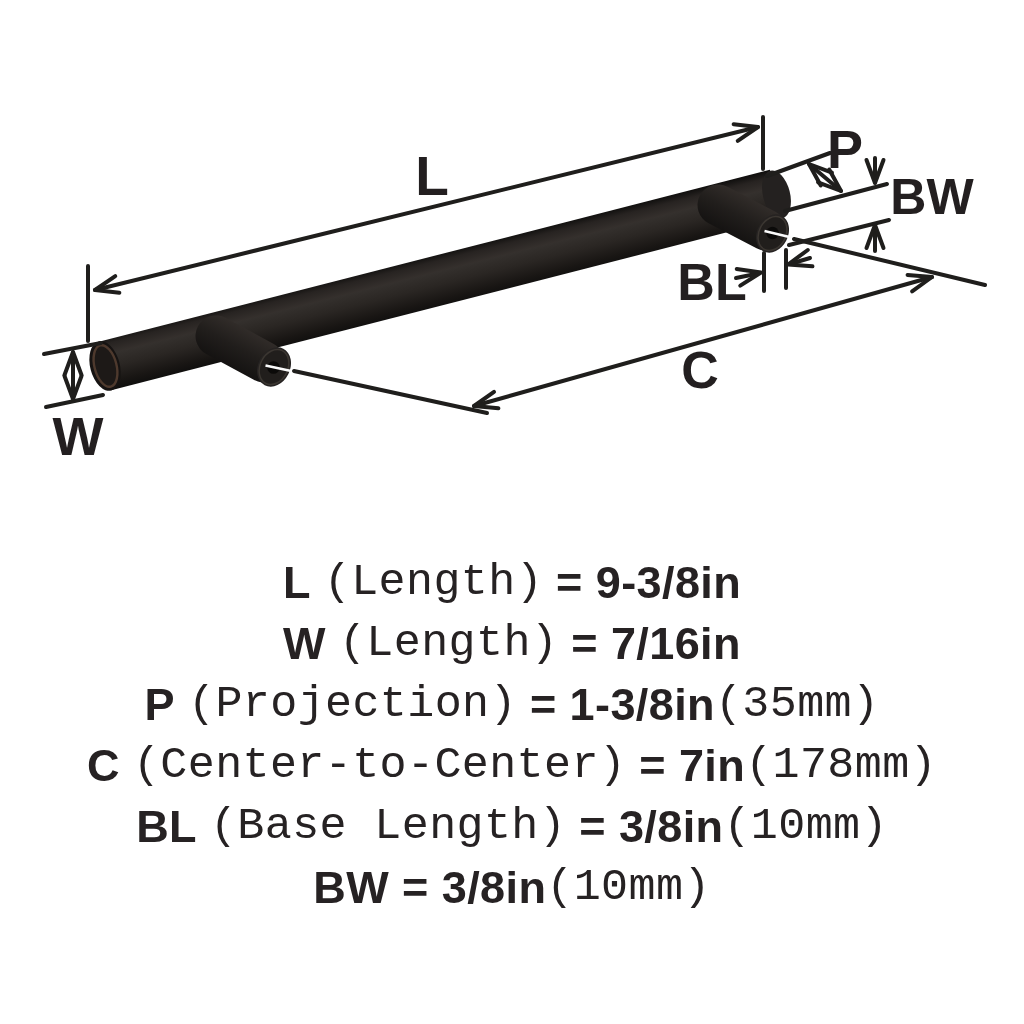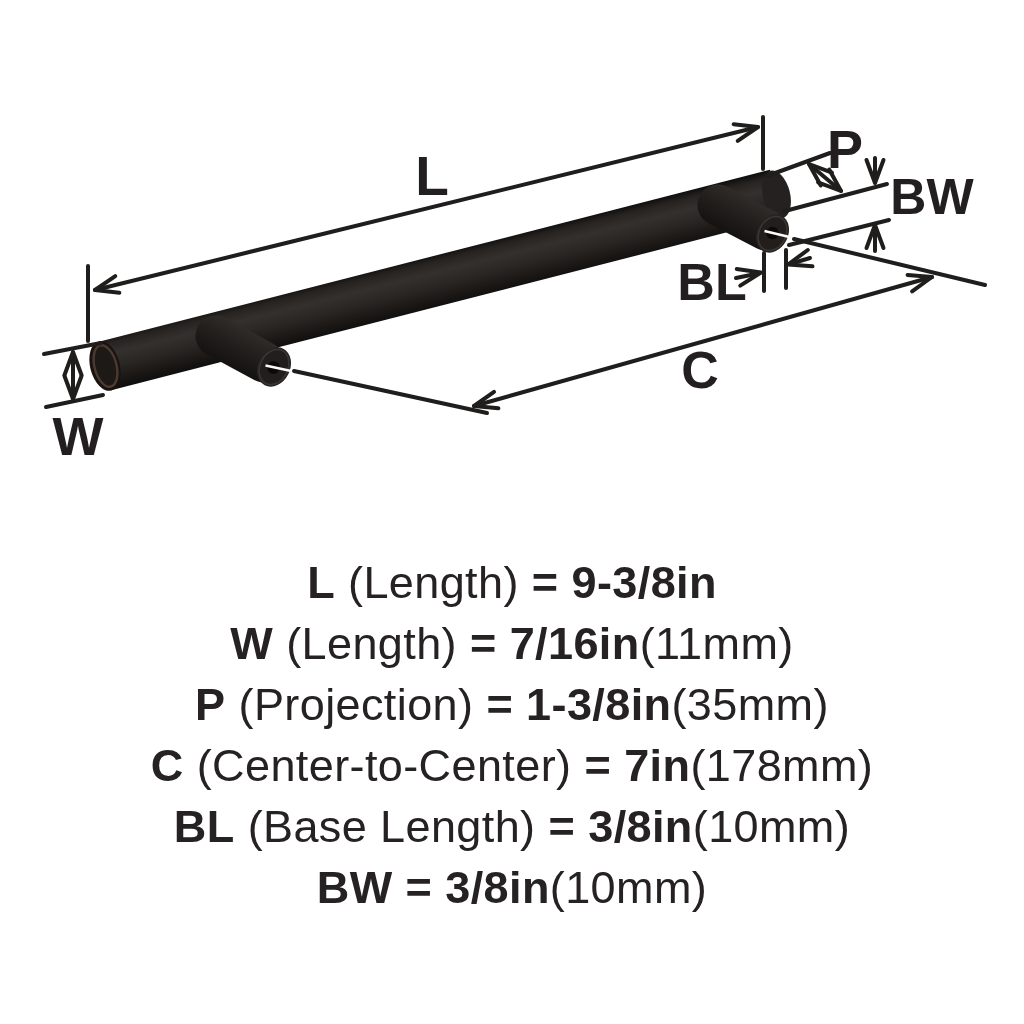--- a/index.html
+++ b/index.html
@@ -4,21 +4,21 @@
 <style>
   html,body{margin:0;padding:0;background:#ffffff;}
   .canvas{position:relative;width:1024px;height:1024px;background:#ffffff;overflow:hidden;
           font-family:"Liberation Sans",sans-serif;color:#231f20;}
   .diagram-svg{position:absolute;left:0;top:0;}
   .dim-label{font-family:"Liberation Sans",sans-serif;font-weight:700;fill:#231f20;}
   .specs{position:absolute;left:0;top:552px;width:1024px;display:flex;flex-direction:column;align-items:center;}
   .spec-row{height:61px;display:flex;align-items:center;justify-content:center;
             font-size:45px;letter-spacing:.4px;white-space:pre;color:#262223;}
   .spec-row .b{font-weight:700;}
-  .spec-row .r{font-weight:400;}
+  .spec-row .r{font-weight:400;font-family:Liberation Mono, monospace;}
   .spec-row .m13{margin-right:13px;}
 </style>
 </head>
 <body>
 
 <div class="canvas">
 
   <svg class="diagram-svg" width="1024" height="1024" viewBox="0 0 1024 1024">
     <defs>
       <linearGradient id="barGrad" gradientUnits="userSpaceOnUse" x1="434" y1="254" x2="447" y2="306">
@@ -127,21 +127,21 @@
     <text class="dim-label" x="700" y="388" font-size="52" text-anchor="middle">C</text>
   </svg>
 
   <div class="specs">
 
     <div class="spec-row">
       <span class="b m13">L</span><span class="r m13">(Length)</span><span class="b m13">=</span><span class="b">9-3/8in</span>
     </div>
 
     <div class="spec-row">
-      <span class="b m13">W</span><span class="r m13">(Length)</span><span class="b m13">=</span><span class="b">7/16in</span><span class="r">(11mm)</span>
+      <span class="b m13">W</span><span class="r m13">(Length)</span><span class="b m13">=</span><span class="b">7/16in</span>
     </div>
 
     <div class="spec-row">
       <span class="b m13">P</span><span class="r m13">(Projection)</span><span class="b m13">=</span><span class="b">1-3/8in</span><span class="r">(35mm)</span>
     </div>
 
     <div class="spec-row">
       <span class="b m13">C</span><span class="r m13">(Center-to-Center)</span><span class="b m13">=</span><span class="b">7in</span><span class="r">(178mm)</span>
     </div>
 

